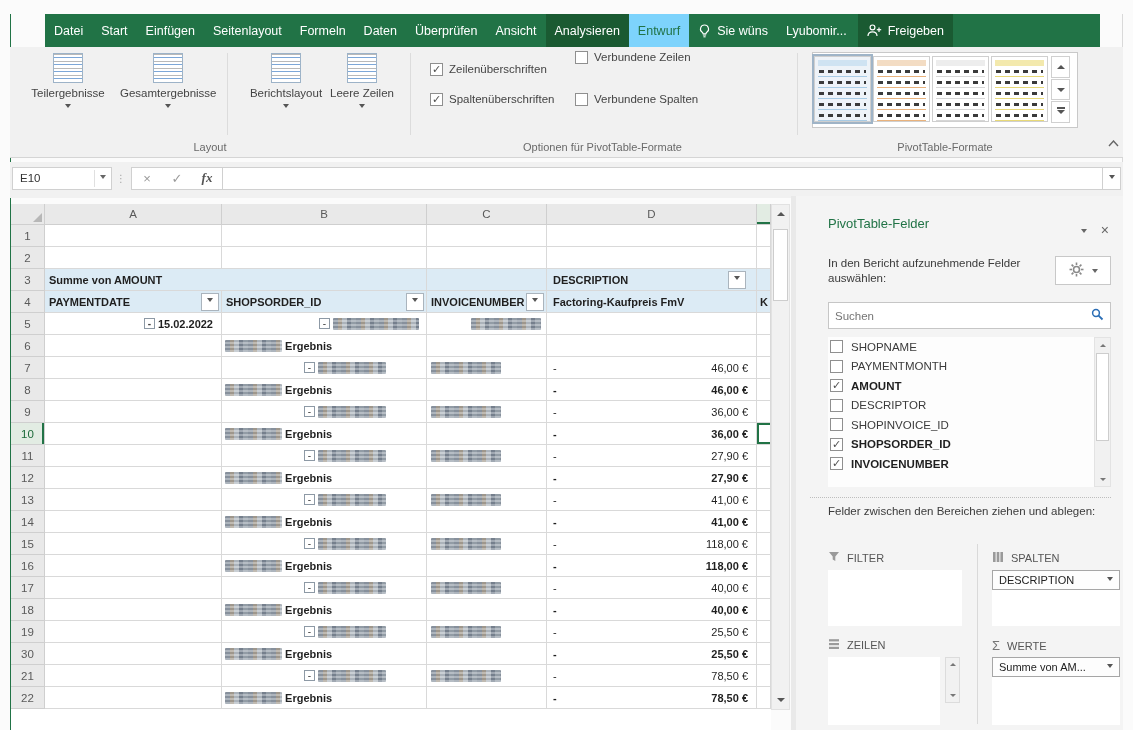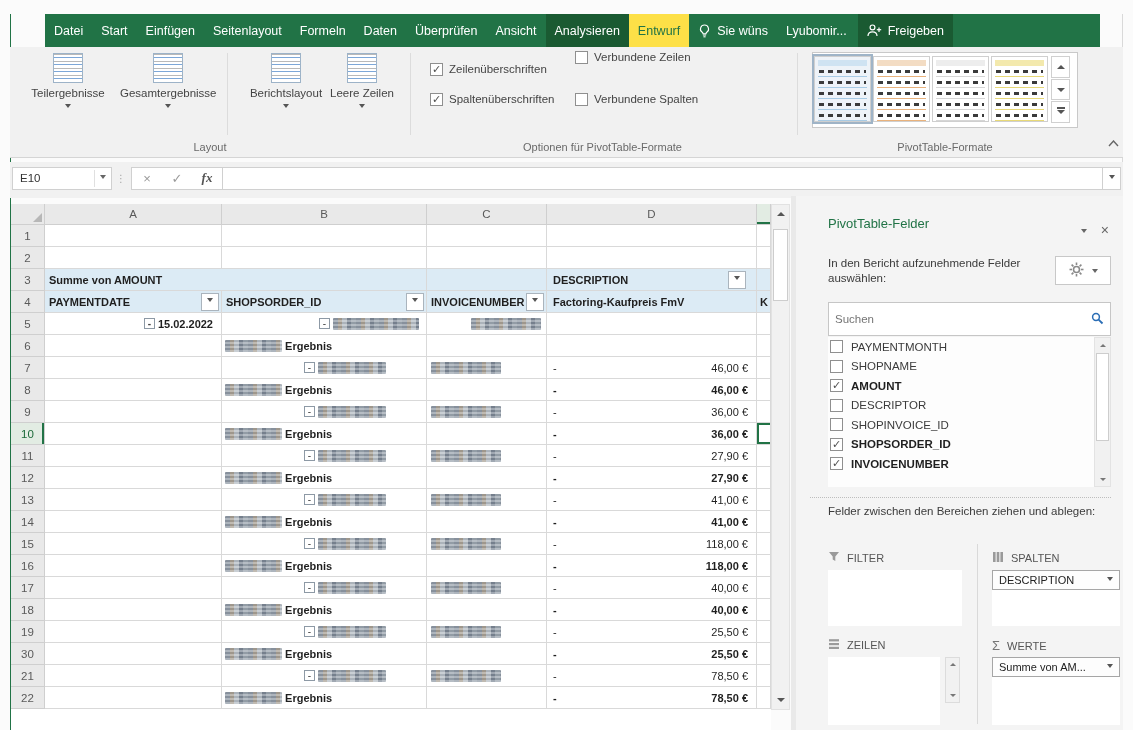--- a/index.html
+++ b/index.html
@@ -9,21 +9,21 @@
 
   
   #win-left-edge { left:10px; top:14px; bottom:0; width:1px; background:#217346; }
   #win-right-edge { left:1122px; top:14px; bottom:0; width:1px; background:#d9d9d9; }
 
   
   #tabbar { left:45px; top:14px; width:1055px; height:33px; background:#217346;
     display:flex; align-items:stretch; color:#fff; font-size:12.5px; }
   .tab { display:flex; align-items:center; padding:0 9px; cursor:default; white-space:nowrap; }
   .tab.contextual { background:#1a5a32; }
-  .tab.active { background:#fde047; color:#217346; }
+  .tab.active { background:#7dd3fc; color:#217346; }
   .tab.share { background:#1a5a32; margin-left:2px; }
   .tab .ticon { display:inline-flex; margin-right:6px; }
 
   
   #ribbon { left:10px; top:47px; width:1113px; height:111px; background:#f1f1f1;
     border-bottom:1px solid #d5d5d5; font-size:11.5px; color:#444; }
   .rib-sep { position:absolute; top:6px; bottom:22px; width:1px; background:#dcdcdc; }
   .grp-label { position:absolute; bottom:4px; font-size:11px; color:#6a6a6a; text-align:center; }
   .bigbtn { position:absolute; top:6px; width:96px; height:84px; display:flex; flex-direction:column;
     align-items:center; text-align:center; cursor:default; }
@@ -104,21 +104,21 @@
 
   
   #pane { left:791px; top:196px; width:332px; height:534px; background:#f4f4f4;
     border-left:5px solid #e9e9e9; color:#3b3b3b; font-size:11.5px; }
   #pane-title { position:absolute; left:32px; top:20px; font-size:13px; color:#217346; }
   #pane-ctl { position:absolute; right:14px; top:26px; display:flex; align-items:center; gap:14px; color:#666; }
   #pane-ctl .tri-d { border-top-color:#666; }
   #choose-text { position:absolute; left:32px; top:60px; width:205px; line-height:15px; }
   #gear-btn { position:absolute; right:12px; top:60px; width:56px; height:29px; background:#fff;
     border:1px solid #c8c8c8; display:flex; align-items:center; justify-content:center; gap:8px; }
-  #search-box { position:absolute; left:32px; top:106px; right:12px; height:34px; background:#fff;
+  #search-box { position:absolute; left:32px; top:106px; right:12px; height:27px; background:#fff;
     border:1px solid #c6c6c6; display:flex; align-items:center; }
   #search-box input { flex:1; border:none; outline:none; font-size:11.5px; padding-left:6px;
     font-family:inherit; color:#333; background:transparent; }
   #field-list { position:absolute; left:32px; top:141px; right:12px; height:150px; background:#fdfdfd; }
   .fitem { display:flex; align-items:center; height:19.5px; padding-left:2px; }
   .fitem .cbbox { margin-right:8px; }
   .fitem.on { font-weight:bold; color:#1f1f1f; }
   #flist-scroll { position:absolute; right:0; top:0; width:17px; height:150px;
     background:#f1f1f1; border:1px solid #e3e3e3; }
   #flist-thumb { position:absolute; left:1px; top:15px; width:13px; height:88px; background:#fff; border:1px solid #cdcdcd; }
@@ -709,25 +709,25 @@
     <span style="margin-right:6px">
       <svg width="13" height="13" viewBox="0 0 13 13">
         <circle cx="5" cy="5" r="3.4" fill="none" stroke="#2a6db5" stroke-width="1.5"></circle>
         <line x1="7.6" y1="7.6" x2="11.5" y2="11.5" stroke="#2a6db5" stroke-width="1.8"></line>
       </svg>
     </span>
   </div>
   <div id="field-list">
       <div class="fitem">
         <span class="cbbox"></span>
-        <span>PAYMENTMONTH</span>
+        <span>SHOPNAME</span>
       </div>
       <div class="fitem">
         <span class="cbbox"></span>
-        <span>SHOPNAME</span>
+        <span>PAYMENTMONTH</span>
       </div>
       <div class="fitem on">
         <span class="cbbox">✓</span>
         <span>AMOUNT</span>
       </div>
       <div class="fitem">
         <span class="cbbox"></span>
         <span>DESCRIPTOR</span>
       </div>
       <div class="fitem">

